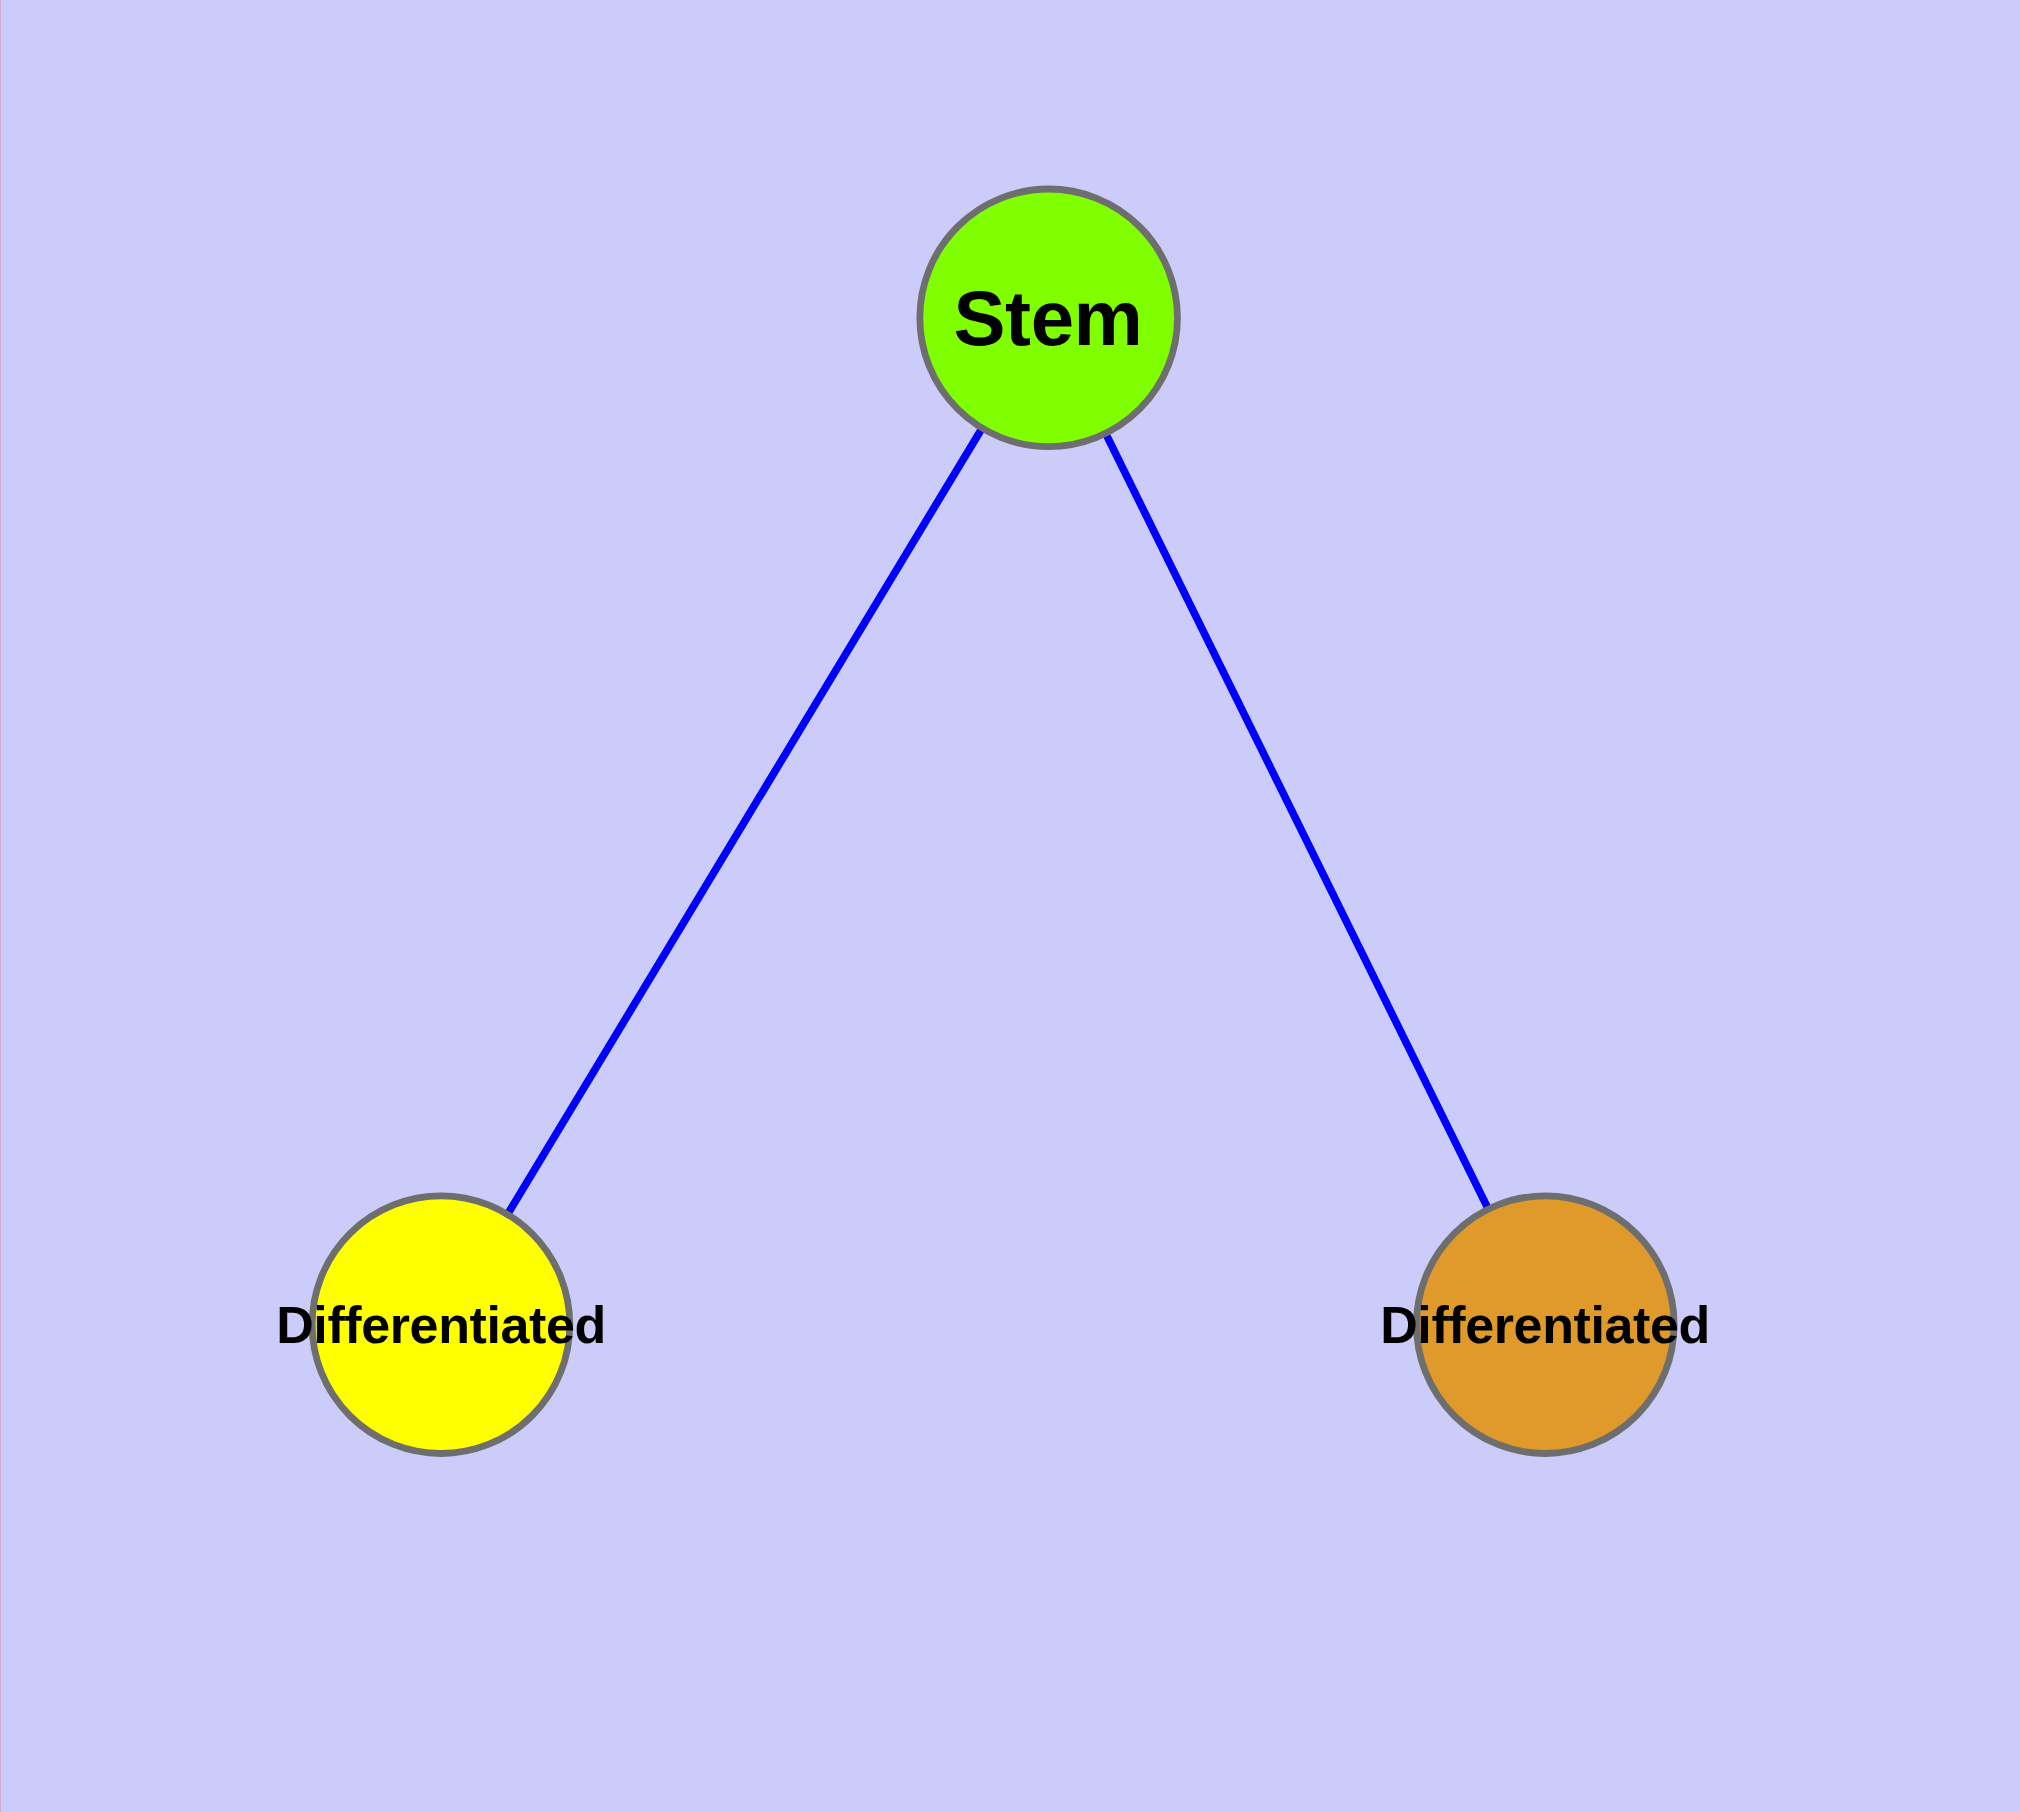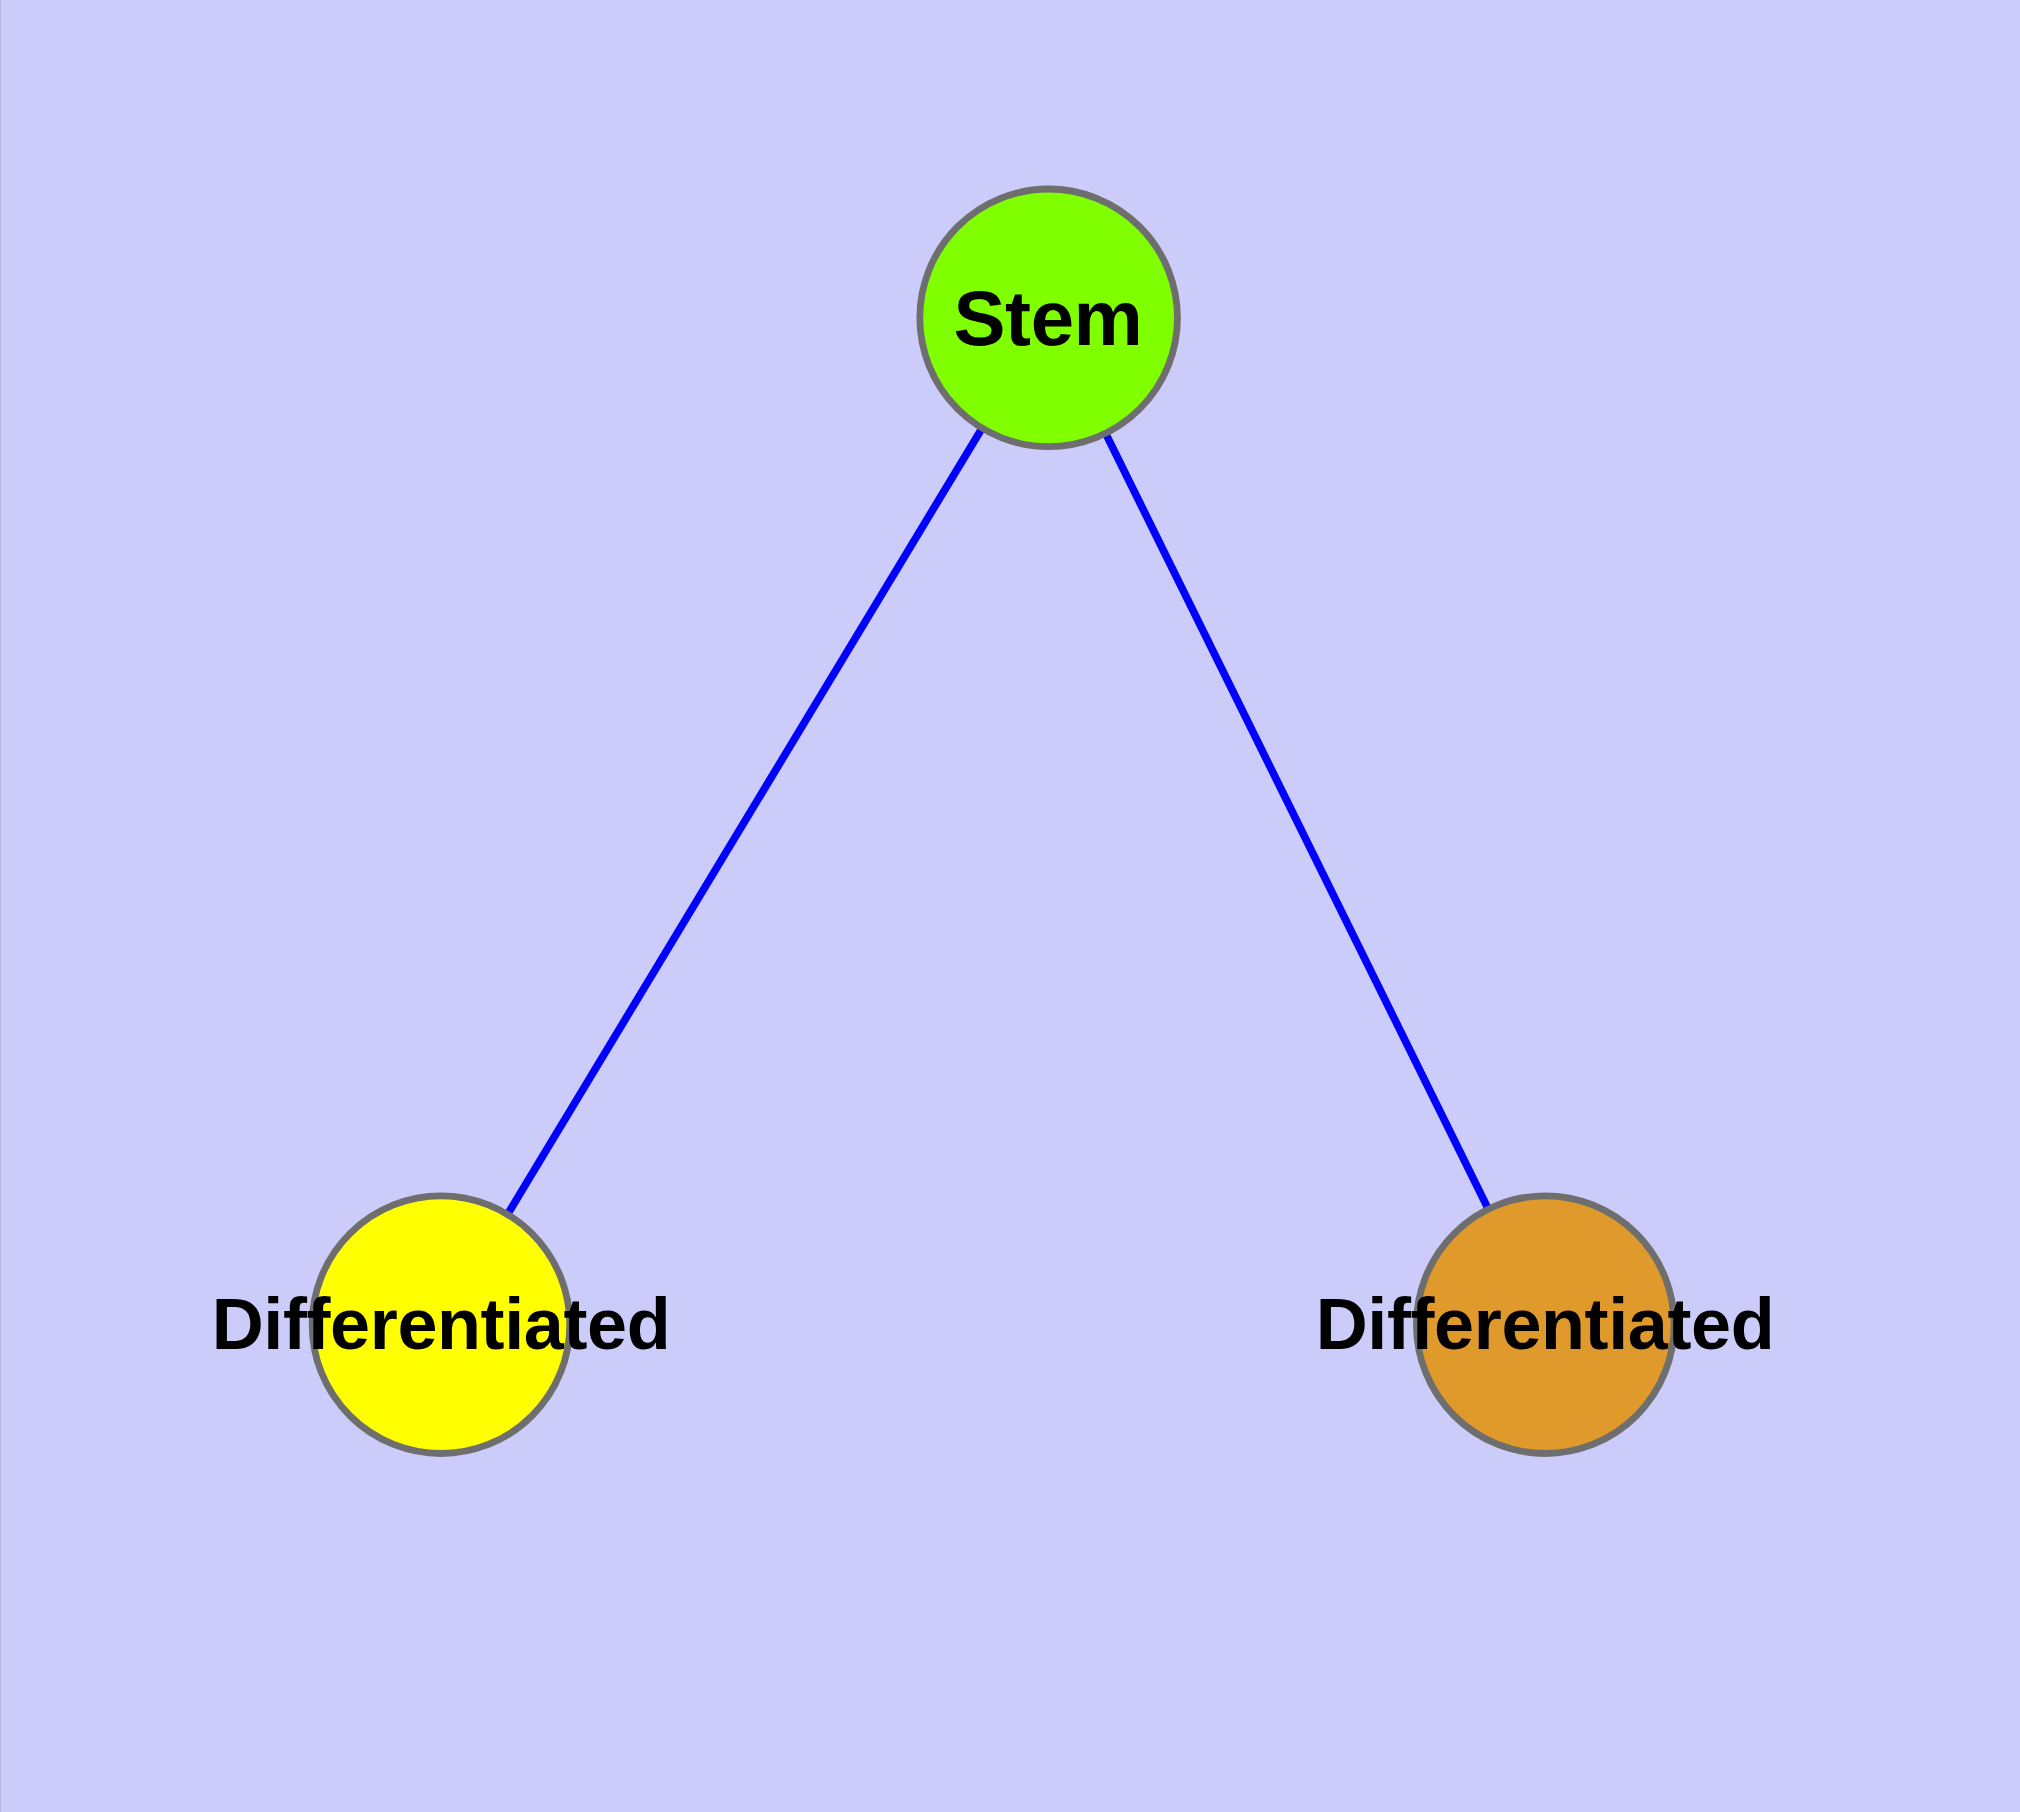--- a/index.html
+++ b/index.html
@@ -29,27 +29,27 @@
     color: #000000;
     white-space: nowrap;
     line-height: 1.08;
     letter-spacing: -0.4px;
     pointer-events: none;
   }
   .node-label.big {
     font-size: 78px;
   }
   .node-label.multi {
-    font-size: 72px;
+    font-size: 52px;
   }
 </style>
 </head>
 <body>
 
-<div id="canvas" style="width: 2021px; height: 1812px; background: #737373;">
+<div id="canvas" style="width: 2021px; height: 1812px; background: #ef4444;">
 
   <svg id="graph-svg" viewBox="0 0 2384 2138" style="width: 2021px; height: 1812px;">
     <rect id="bg-rect" x="0" y="0" width="2384" height="2138" fill="#ccccfa"></rect>
     <g id="edge-layer">
         <line x1="1159.4920573465893" y1="503.4232020533501" x2="597.5079426534107" y2="1434.57679794665" stroke="#0000ff" stroke-width="9" stroke-linecap="butt"></line>
         <line x1="1303.356349668095" y1="509.52447680153045" x2="1756.643650331905" y2="1428.4755231984695" stroke="#0000ff" stroke-width="9" stroke-linecap="butt"></line>
       </g>
     <g id="node-layer">
         <circle cx="1237" cy="375" r="152" fill="#7fff00" stroke="#6e6e6e" stroke-width="8"></circle>
         <circle cx="520" cy="1563" r="152" fill="#ffff00" stroke="#6e6e6e" stroke-width="8"></circle>

